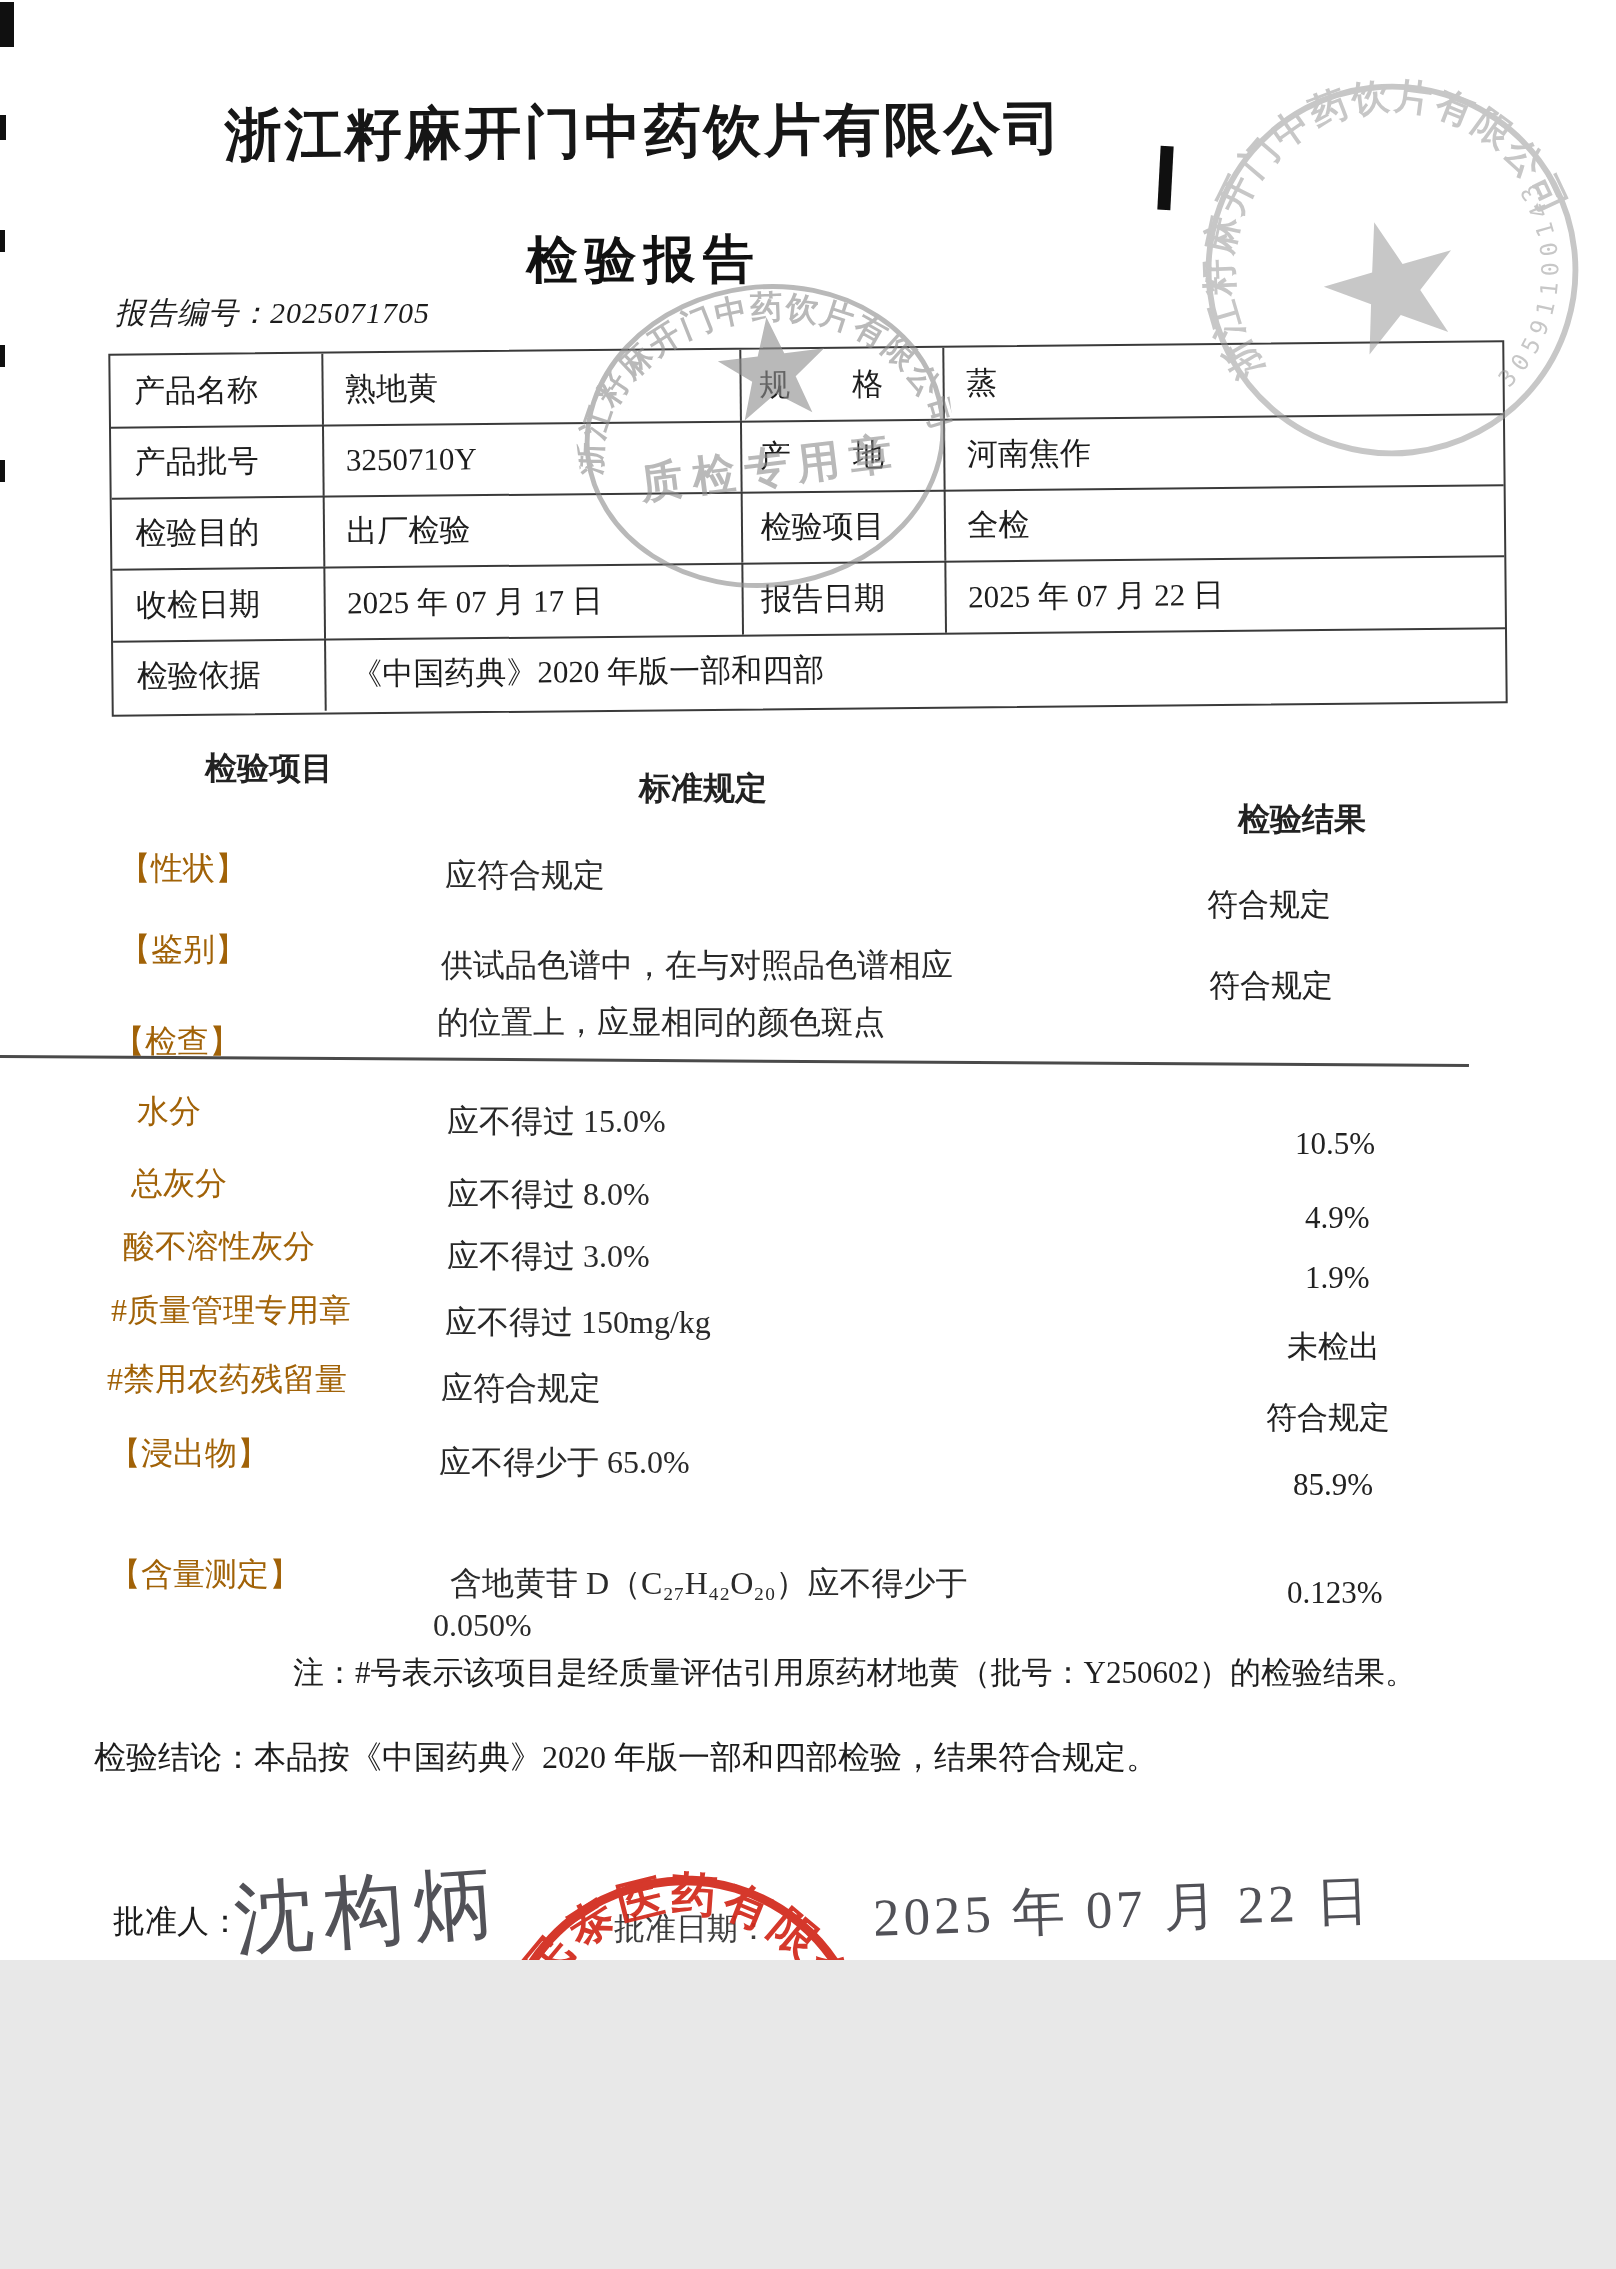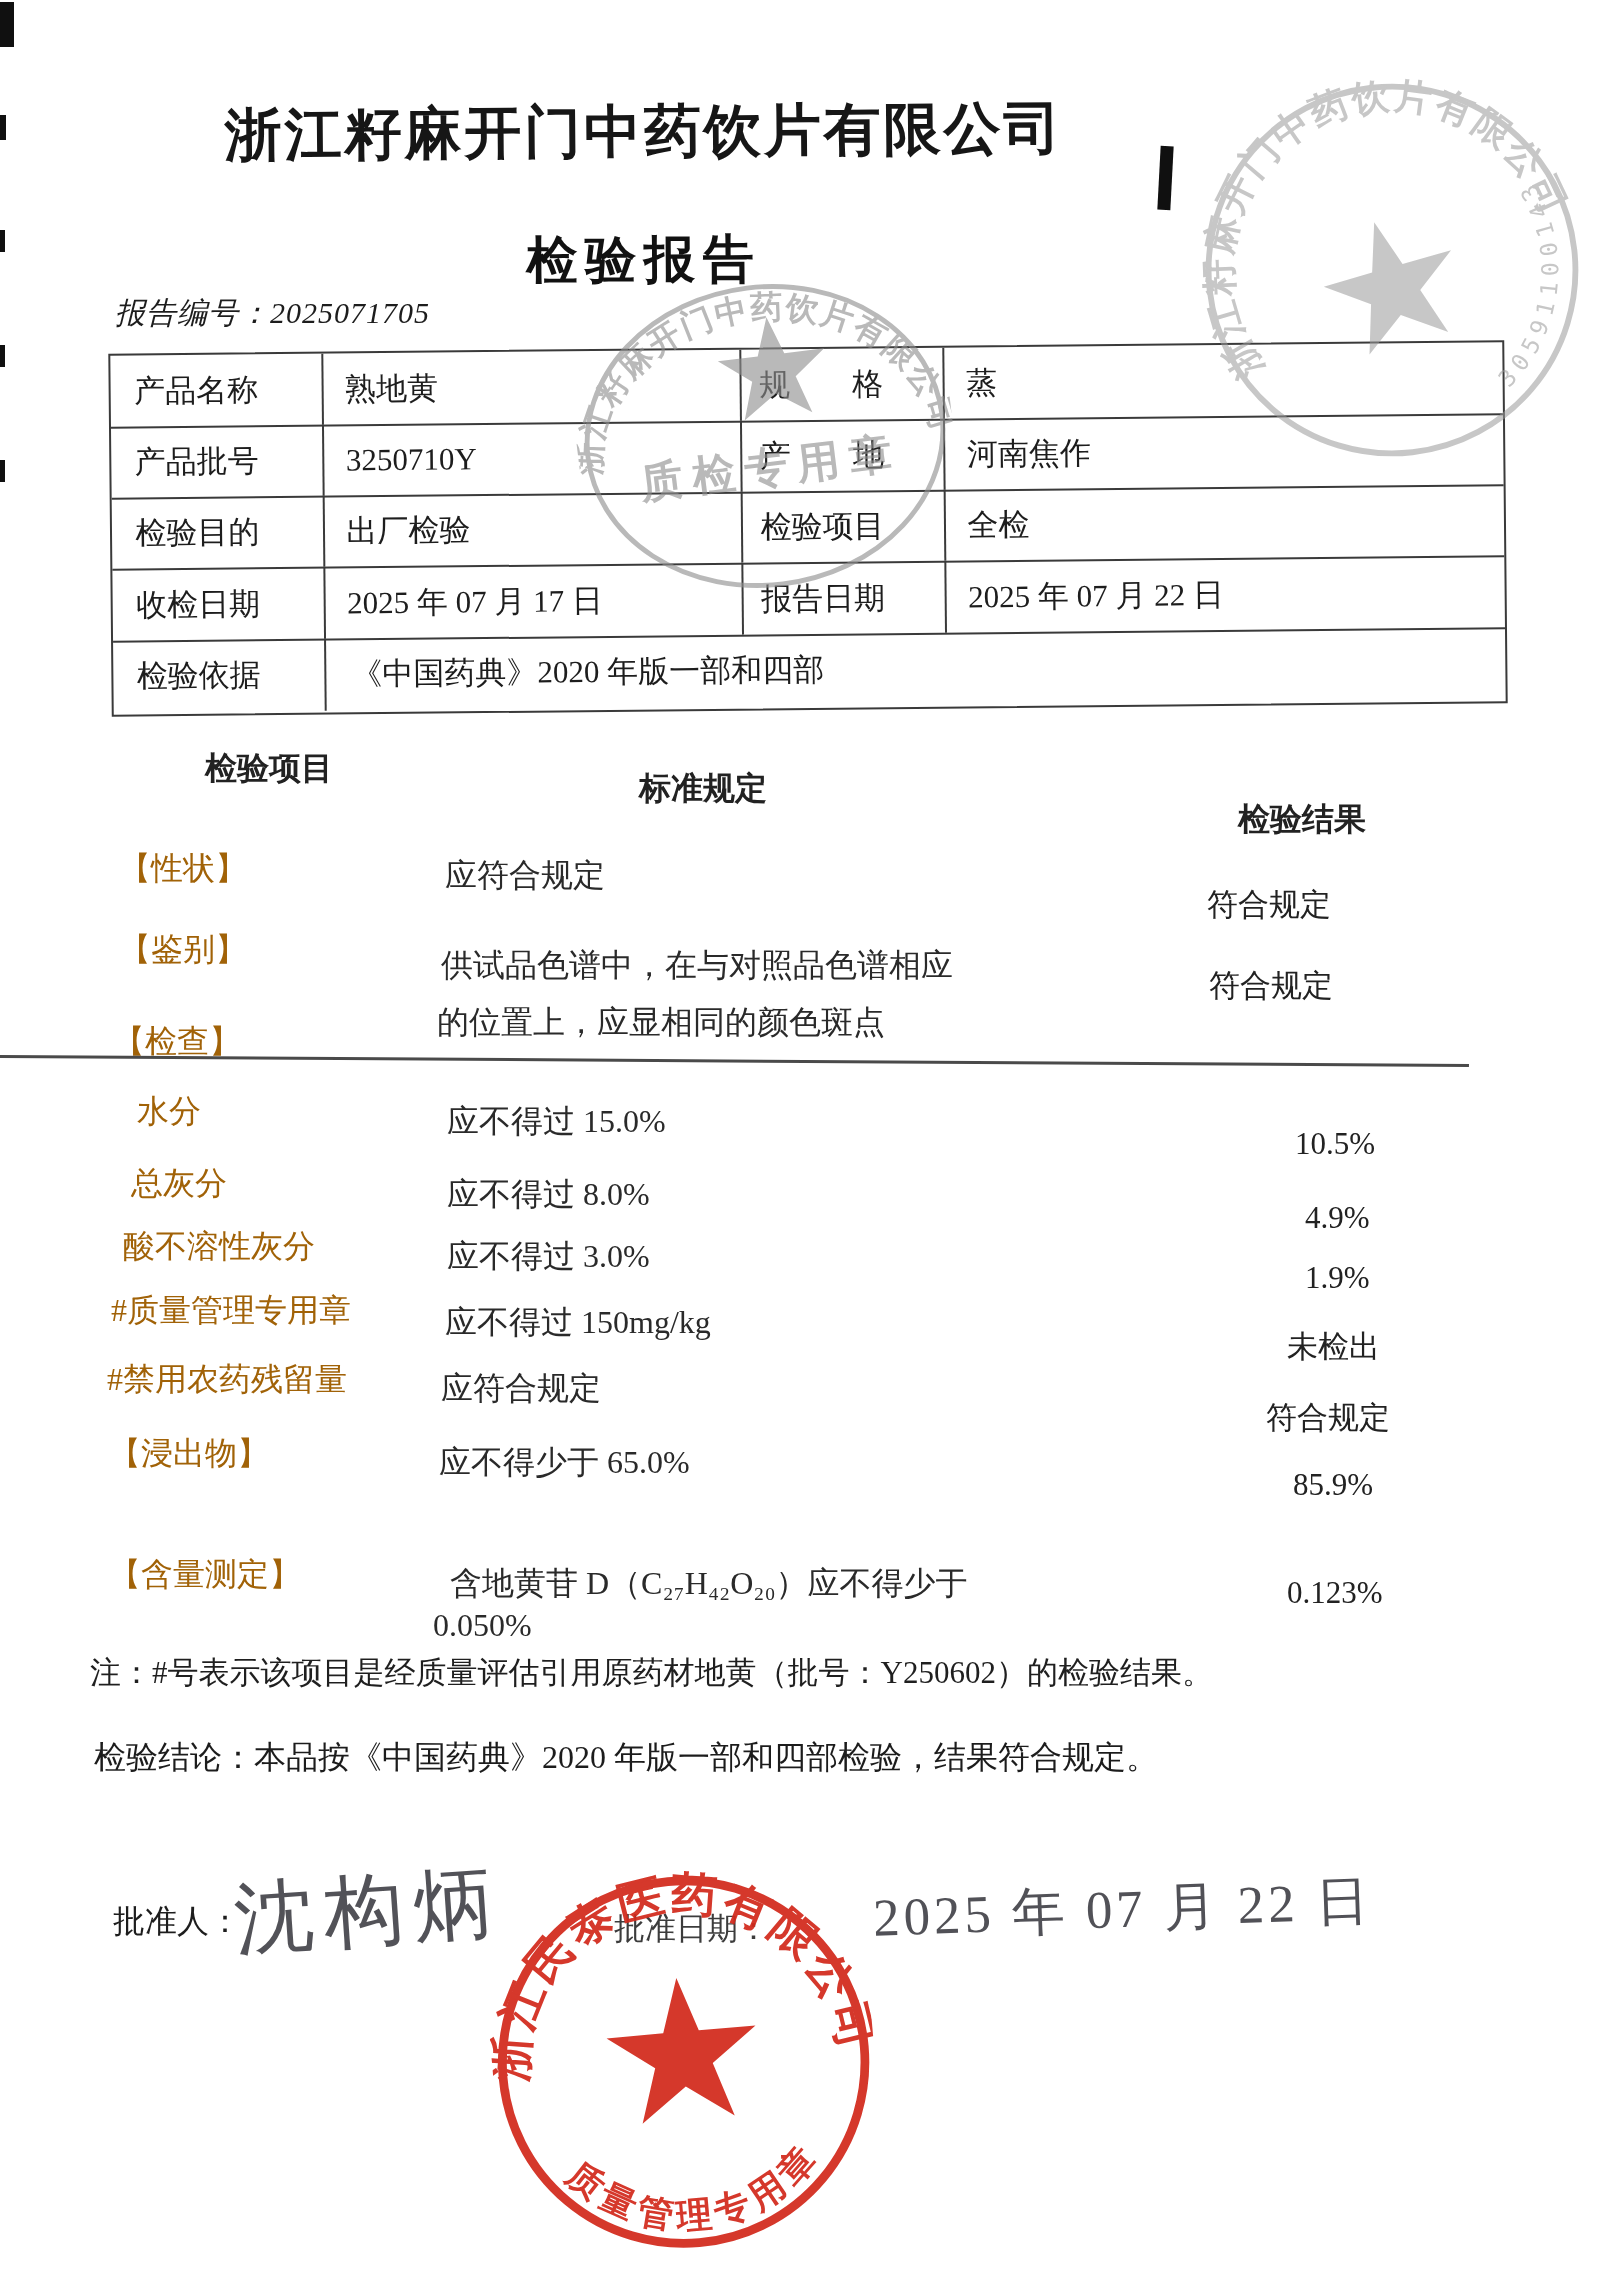--- a/index.html
+++ b/index.html
@@ -1,18 +1,18 @@
 <!DOCTYPE html>
 <html><head>
 <meta charset="utf-8">
 <style>
   html,body{margin:0;padding:0;background:#e8e8e8;}
   #page{
     position:relative;
-    width:1617px;height:2269px;
+    width:1617px;height:1960px;
     margin:0 auto;
     background:#ffffff;
     overflow:hidden;
     font-family:"Liberation Serif","DejaVu Serif",serif;
     color:#1d1d1d;
   }
   .abs{position:absolute;}
   
   .company-title{
     left:127px;top:94px;width:1034px;
@@ -47,21 +47,21 @@
   
   .res-header{font-family:"Liberation Sans","DejaVu Sans",sans-serif;font-weight:bold;font-size:32px;color:#222;}
   .res-item{font-size:32px;color:#a16207;}
   .res-std{font-size:32px;color:#2a2a2a;}
   .res-val{font-size:31px;color:#222;}
   .rule{
     left:0;top:1055px;width:1469px;height:2.9px;background:#4a4a4a;
     transform:rotate(0.35deg);transform-origin:left center;
   }
   
-  .note-line{left:90px;top:1652px;width:1326px;font-size:31px;color:#1f1f1f;}
+  .note-line{left:90px;top:1652px;width:1326px;font-size:31px;color:#1f1f1f;text-align:right;}
   .conclusion-line{left:94px;top:1736px;width:1326px;font-size:32px;color:#1c1c1c;}
   
   .approver-label{left:113px;top:1900px;font-size:32px;}
   .date-label{left:614px;top:1908px;font-size:31px;color:#3c3c3c;}
   .signature{
     left:234px;top:1858px;
     font-family:cursive;
     font-size:80px;color:#35353b;
     transform:rotate(-4deg);letter-spacing:9.8px;opacity:.85;
   }

